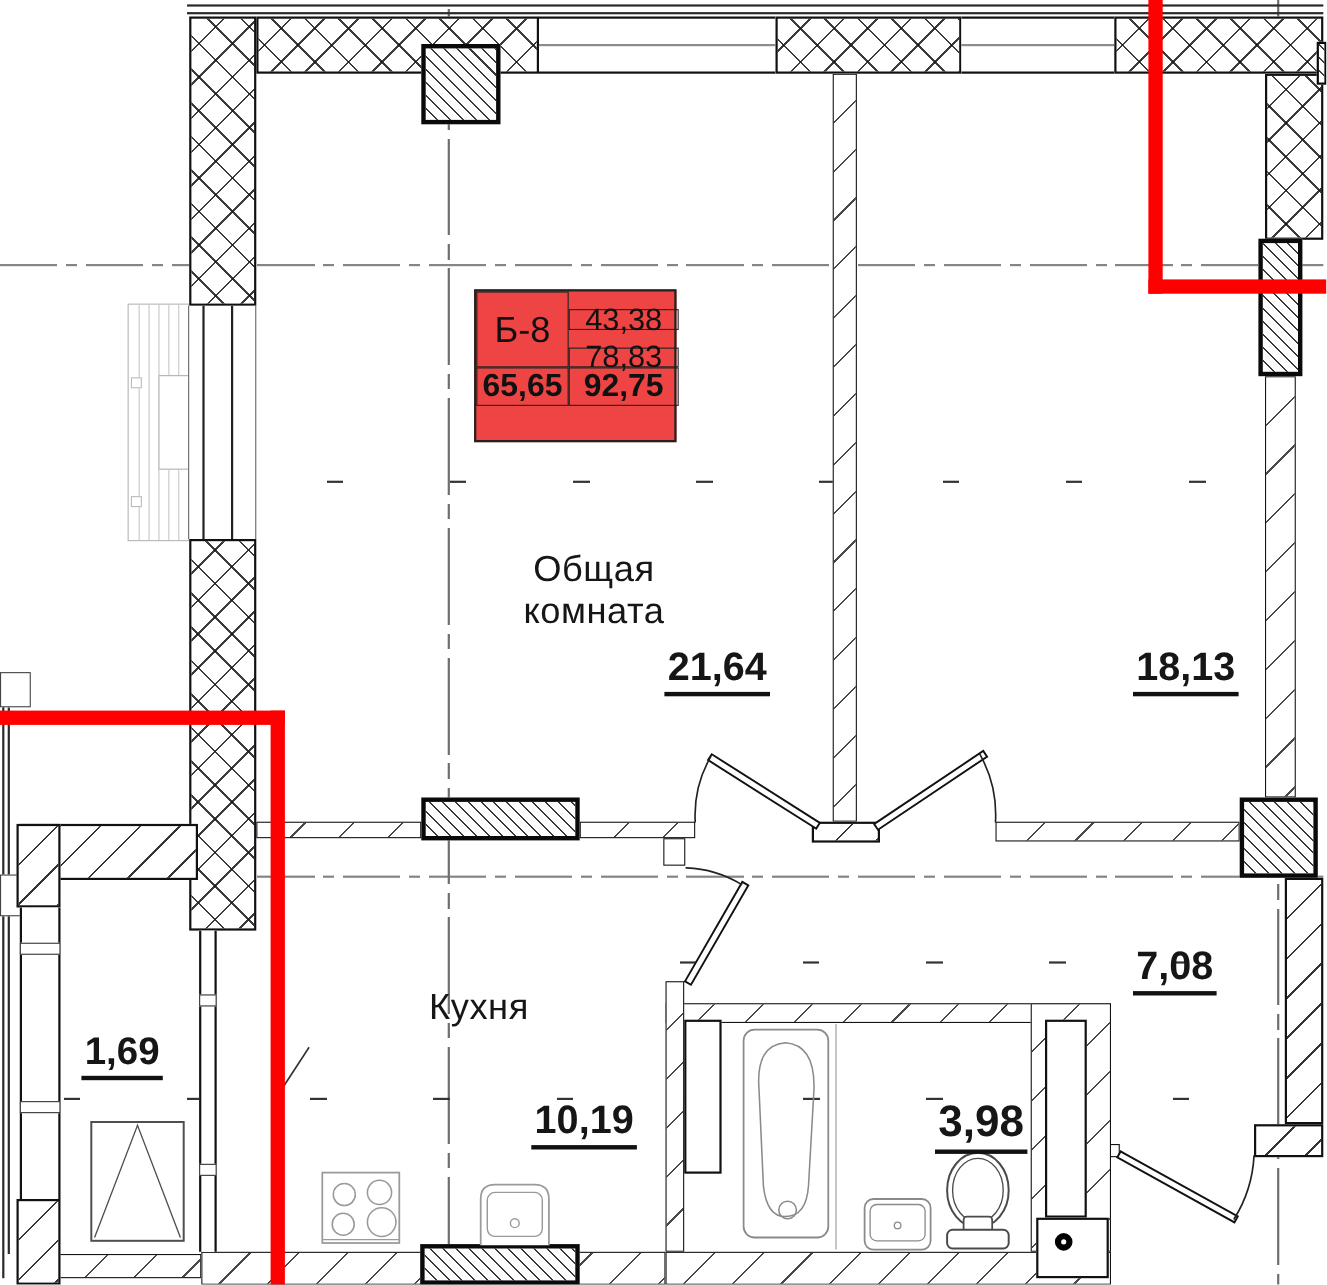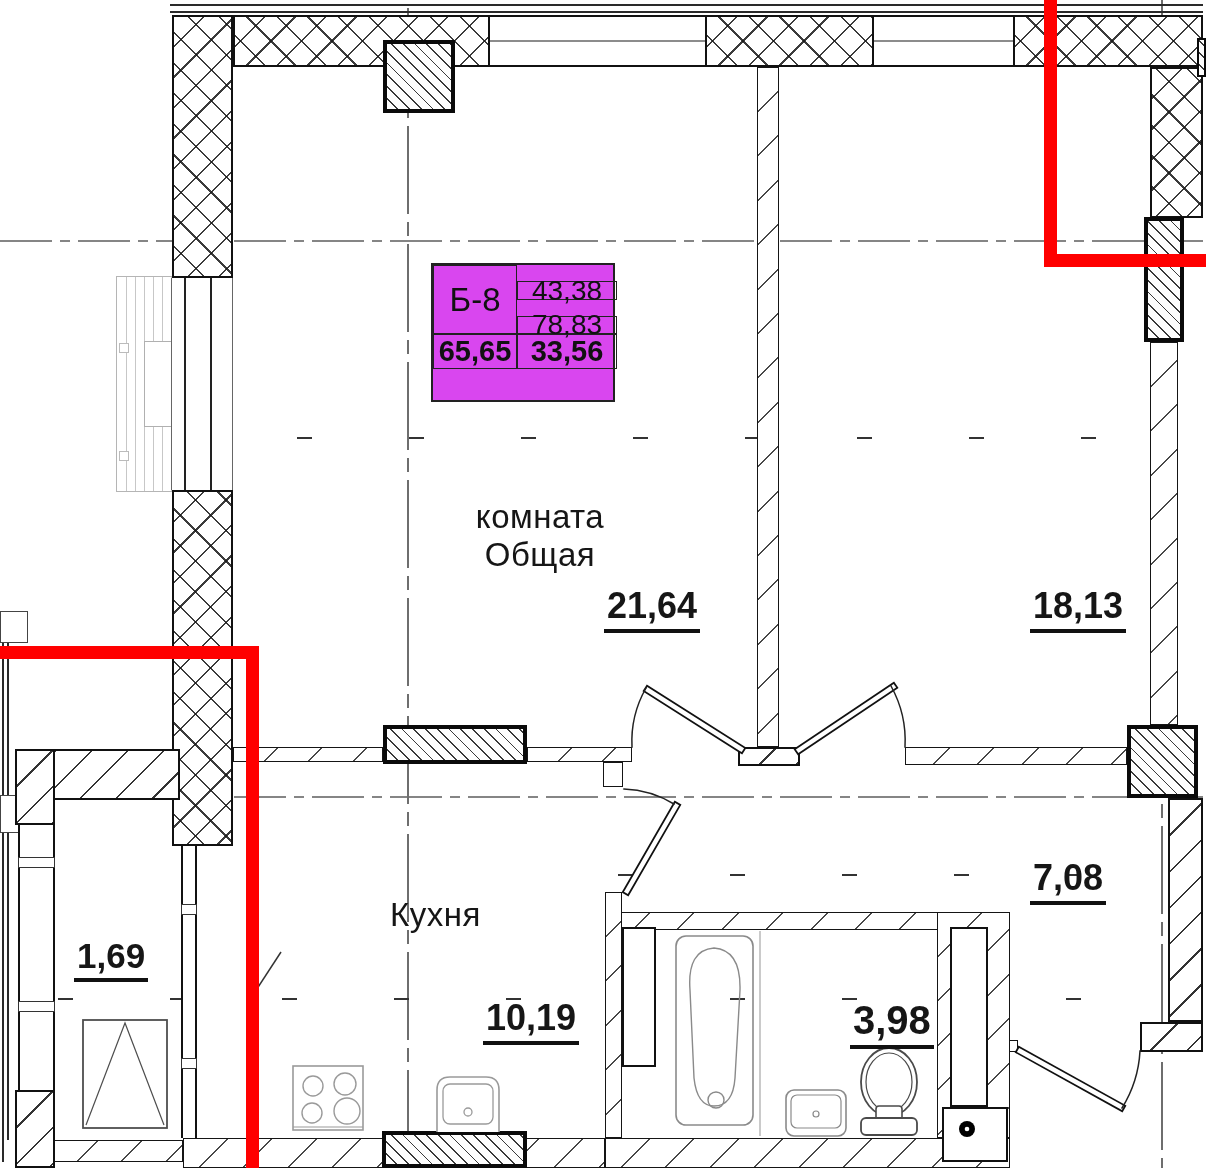--- a/index.html
+++ b/index.html
@@ -32,21 +32,21 @@
   .grayrect{border:1.5px solid #b5b5b5;background:#fff;box-sizing:border-box;z-index:1;}
   
   .red{background:#ff0000;z-index:7;}
   
   .lbl{z-index:8;color:#161616;white-space:nowrap;}
   .rname{font-size:33px;letter-spacing:.5px;}
   .rnum{font-size:36px;font-weight:bold;border-bottom:4px solid #111;padding:0 3px 2px 3px;}
   
   #info{left:431px;top:263px;width:184px;height:139px;display:grid;
         grid-template-columns:84px 100px;grid-template-rows:35px 34px 35px 35px;
-        border:2.5px solid #222;box-sizing:border-box;background:#d946ef;z-index:8;}
+        border:2.5px solid #222;box-sizing:border-box;background:#ef4444;z-index:8;}
   #info div{border:1px solid #222;display:flex;align-items:center;justify-content:center;box-sizing:border-box;}
   .cell-unit{grid-row:1/3;font-size:33px;}
   .cell-rooms{grid-row:3/5;font-size:33px;}
   .val{font-size:28px;margin-top:16px;}
   .valb{font-size:29px;font-weight:bold;}
   svg{position:absolute;left:0;top:0;z-index:4;}
 </style>
 </head>
 <body>
 
@@ -209,26 +209,26 @@
   <div class="abs red" style="left:1044px;top:0;width:13px;height:267px;"></div>
   <div class="abs red" style="left:1044px;top:254px;width:162px;height:13px;"></div>
   <div class="abs red" style="left:0;top:646px;width:259px;height:13px;"></div>
   <div class="abs red" style="left:246px;top:646px;width:13px;height:522px;"></div>
 
   <div class="abs" id="info">
     <div class="cell-unit">Б-8</div>
     <div class="val">43,38</div>
     <div class="val">78,83</div>
     <div class="valb">65,65</div>
-    <div class="valb">33,56</div>
+    <div class="valb">92,75</div>
   </div>
 
   <div class="abs lbl rname" style="left:420px;top:498px;width:240px;text-align:center;white-space:normal;line-height:38px;">
+    <span style="display:block;">Общая</span>
     <span style="display:block;">комната</span>
-    <span style="display:block;">Общая</span>
   </div>
   <div class="abs lbl rnum" style="left:604px;top:585px;">21,64</div>
 
   <div class="abs lbl rnum" style="left:1030px;top:585px;">18,13</div>
 
   <div class="abs lbl rname" style="left:390px;top:896px;">Кухня</div>
   <div class="abs lbl rnum" style="left:483px;top:997px;">10,19</div>
 
   <div class="abs lbl rnum" style="left:1030px;top:857px;">7,08</div>
   <div class="abs lbl rnum" style="left:850px;top:998px;font-size:40px;">3,98</div>

